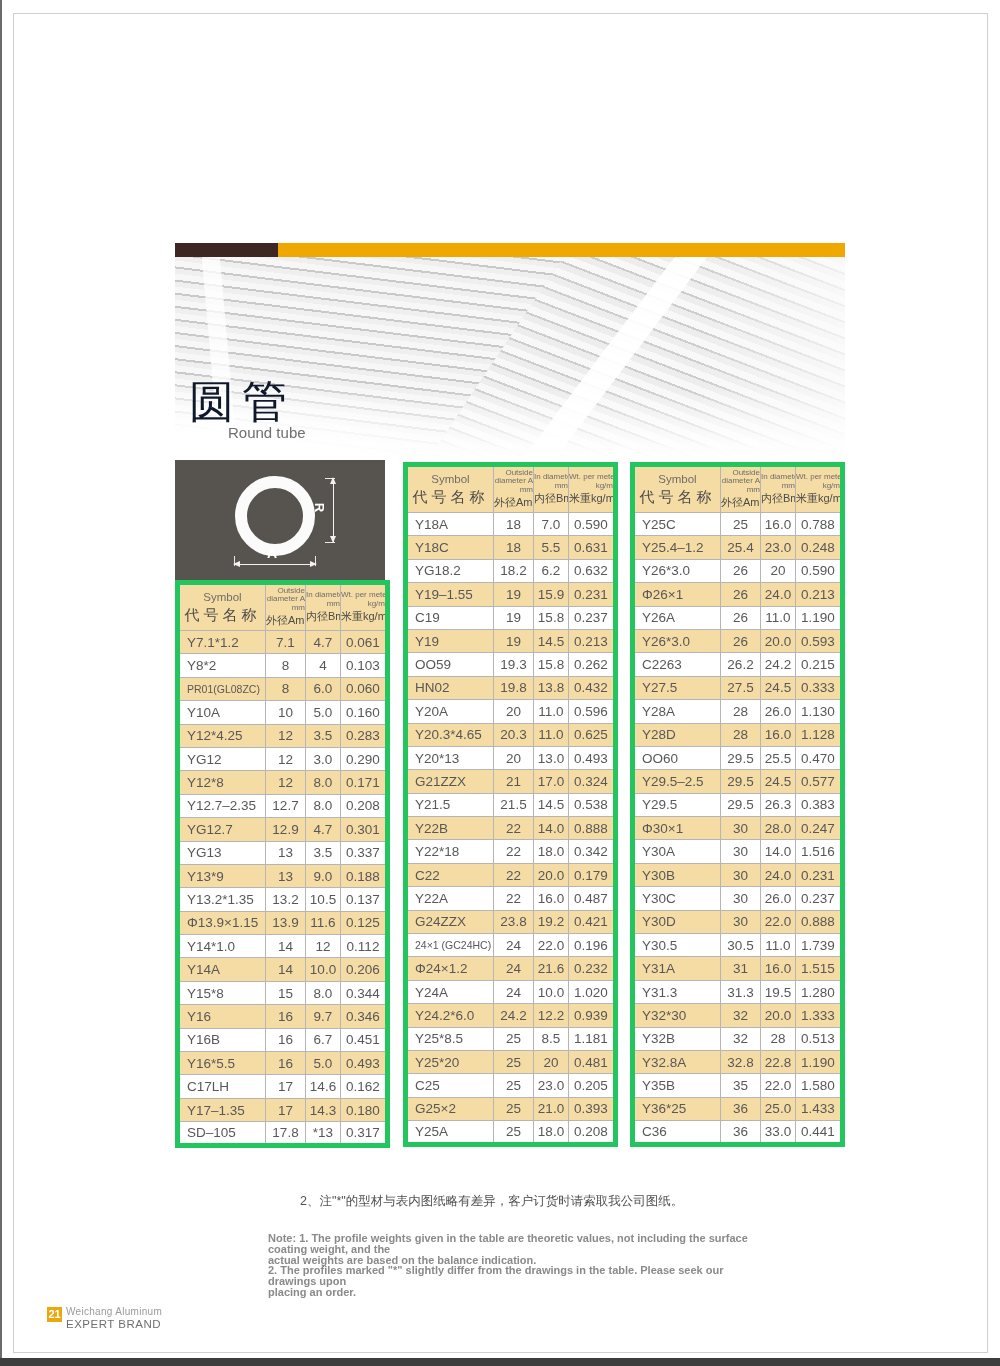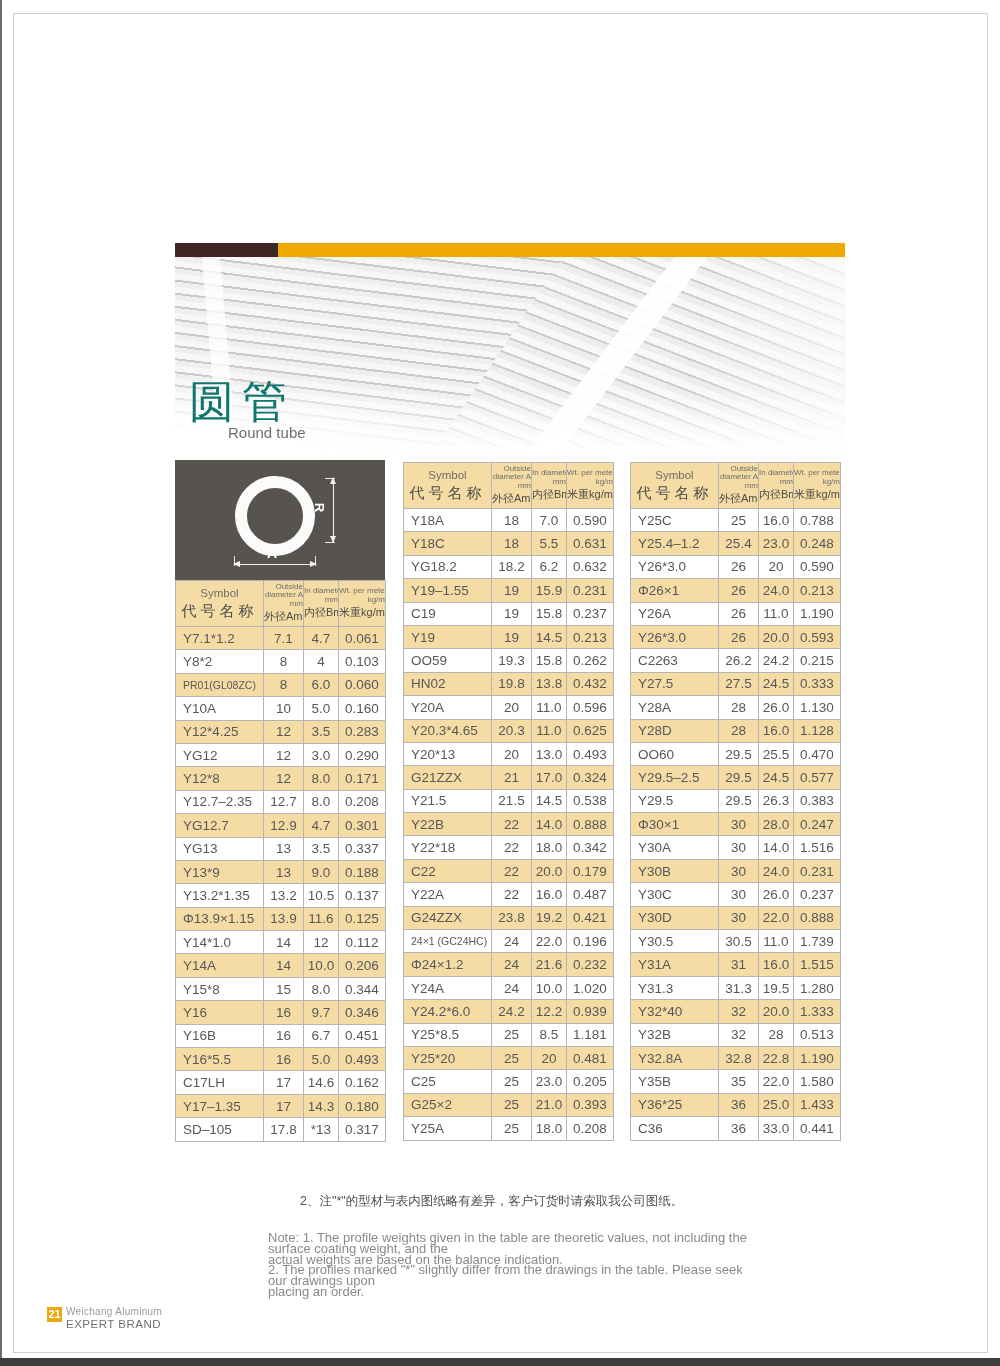--- a/index.html
+++ b/index.html
@@ -34,21 +34,21 @@
   .photo .beam1{position:absolute;left:420px;top:-40px;width:26px;height:300px;background:rgba(255,255,255,.92);transform:rotate(37deg);}
   .photo .beam2{position:absolute;left:36px;top:-10px;width:18px;height:230px;background:rgba(255,255,255,.75);transform:rotate(-5deg);}
   .photo .fade{
     position:absolute;inset:0;
     background:
       radial-gradient(ellipse 60% 70% at 6% 104%,#ffffff 22%,rgba(255,255,255,0) 65%),
       linear-gradient(to bottom,rgba(255,255,255,0) 66%,rgba(255,255,255,.95) 97%),
       linear-gradient(to right,rgba(255,255,255,0) 78%,rgba(252,252,252,.75) 100%);
   }
 
-  .page-title{position:absolute;left:189px;top:372px;font-size:45px;color:#0f766e;letter-spacing:8px;font-family:"Liberation Serif","DejaVu Serif",serif;}
+  .page-title{position:absolute;left:189px;top:372px;font-size:45px;color:#0f172a;letter-spacing:8px;font-family:"Liberation Serif","DejaVu Serif",serif;}
   .page-subtitle{position:absolute;left:192px;top:424px;font-size:15px;color:#6e6e6e;margin-left:36px;}
 
   
   .diagram{position:absolute;left:175px;top:460px;width:210px;height:120px;background:#57534e;}
   .ring{position:absolute;left:60px;top:16px;width:56px;height:56px;border:12px solid #fbfbfb;border-radius:50%;}
   .dim-line{position:absolute;background:#f2f2f2;}
   .dim-r-line{left:158px;top:18px;width:1px;height:64px;}
   .dim-a-line{left:60px;top:104px;width:80px;height:1px;}
   .tick{position:absolute;background:#e8e8e8;}
   .tick-a1{left:59px;top:96px;width:1px;height:10px;}
@@ -61,37 +61,37 @@
   .ar-up{left:155px;top:17px;border-width:0 3.5px 7px 3.5px;border-color:transparent transparent #f2f2f2 transparent;}
   .ar-down{left:155px;top:76px;border-width:7px 3.5px 0 3.5px;border-color:#f2f2f2 transparent transparent transparent;}
   .lbl-a{position:absolute;left:92px;top:85px;color:#fff;font-size:14px;font-weight:bold;}
   .lbl-r{position:absolute;left:140px;top:40px;color:#fff;font-size:13px;font-weight:bold;transform:rotate(90deg);}
 
   
   .tbl{position:absolute;width:210px;}
   .tbl-left{left:175px;top:580px;}
   .tbl-mid{left:403px;top:462px;}
   .tbl-right{left:630px;top:462px;}
-  table{border-collapse:collapse;table-layout:fixed;width:210px;border:1px solid #22c55e;padding-left:43px;}
+  table{border-collapse:collapse;table-layout:fixed;width:210px;border:5px solid #22c55e;padding-left:43px;}
   th,td{border:1px solid #b5b5b5;padding:0;overflow:hidden;white-space:nowrap;}
   thead th{height:45px;background:#f5dca4;vertical-align:middle;font-weight:normal;}
   tbody tr{height:23.4px;}
   tbody tr.tan td{background:#f5dca4;}
   td{font-size:13.5px;color:#58585a;text-align:center;}
   td.sym{text-align:left;padding-left:7px;}
   td.sym.small{font-size:10.5px;}
   .h-en{font-size:11.5px;color:#6d6d6d;text-align:center;margin-bottom:3px;}
   .h-cn-big{font-size:15px;color:#4c4c4c;text-align:center;letter-spacing:4px;}
   .h-tiny{font-size:8px;line-height:8.5px;color:#6d6d6d;text-align:right;}
   .h-cn{font-size:11px;color:#4c4c4c;text-align:center;margin-top:1px;letter-spacing:0px;}
 
   
   .notes-cn{position:absolute;left:268px;top:1190px;width:480px;font-size:12.5px;color:#4f4f4f;line-height:23px;}
   .notes-cn .l2{margin-left:32px;}
-  .notes-en{position:absolute;left:268px;top:1233px;width:482px;font-size:13px;color:#8a8a8a;line-height:10.8px;}
+  .notes-en{position:absolute;left:268px;top:1233px;width:482px;font-size:11px;color:#8a8a8a;line-height:10.8px;font-weight:bold;}
   .notes-en .ind{}
 
   
   .page-badge{position:absolute;left:47px;top:1307px;width:15px;height:15px;background:#eba70c;color:#fff;
     font-size:11px;font-weight:bold;text-align:center;line-height:15px;}
   .brand{position:absolute;left:66px;top:1306px;}
   .brand-top{font-size:10px;color:#9a9a9a;letter-spacing:.3px;}
   .brand-bottom{font-size:11.5px;color:#6f6f6f;letter-spacing:.5px;margin-top:1px;}
 </style>
 </head>
@@ -652,21 +652,21 @@
           <td>16.0</td>
           <td>1.515</td>
         </tr>
         <tr>
           <td class="sym">Y31.3</td>
           <td>31.3</td>
           <td>19.5</td>
           <td>1.280</td>
         </tr>
         <tr class="tan">
-          <td class="sym">Y32*40</td>
+          <td class="sym">Y32*30</td>
           <td>32</td>
           <td>20.0</td>
           <td>1.333</td>
         </tr>
         <tr>
           <td class="sym">Y32B</td>
           <td>32</td>
           <td>28</td>
           <td>0.513</td>
         </tr>

